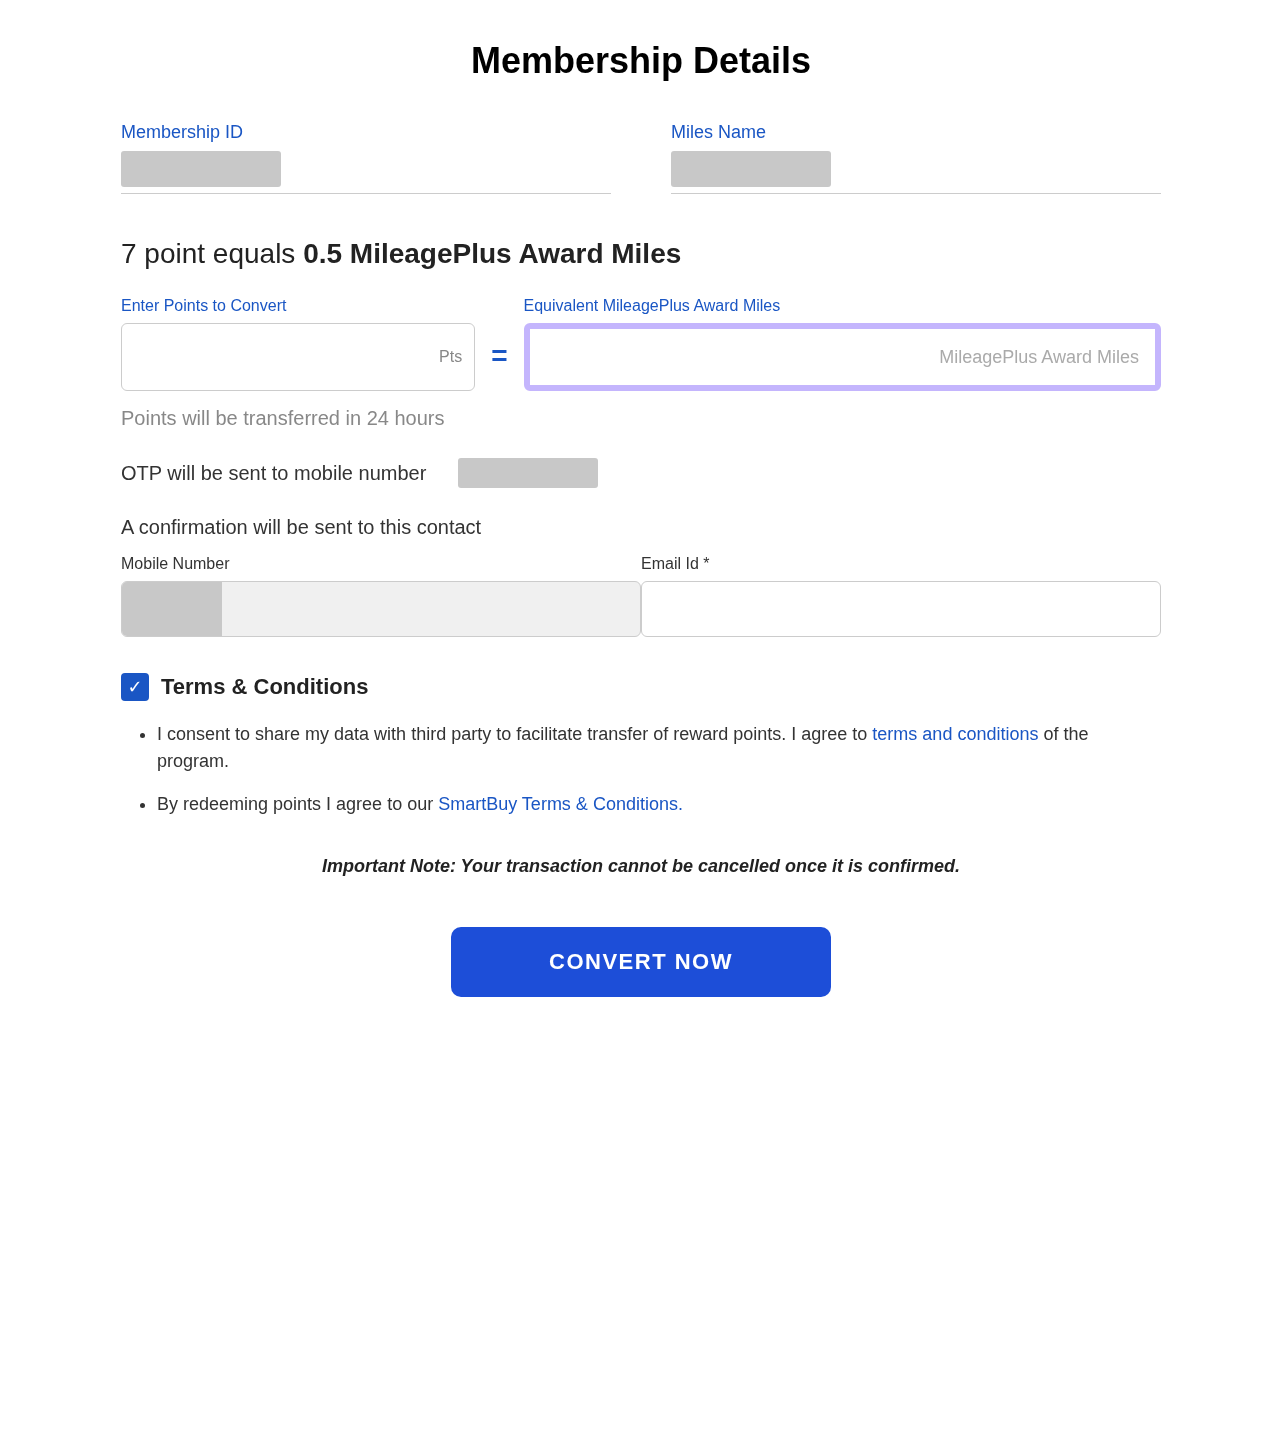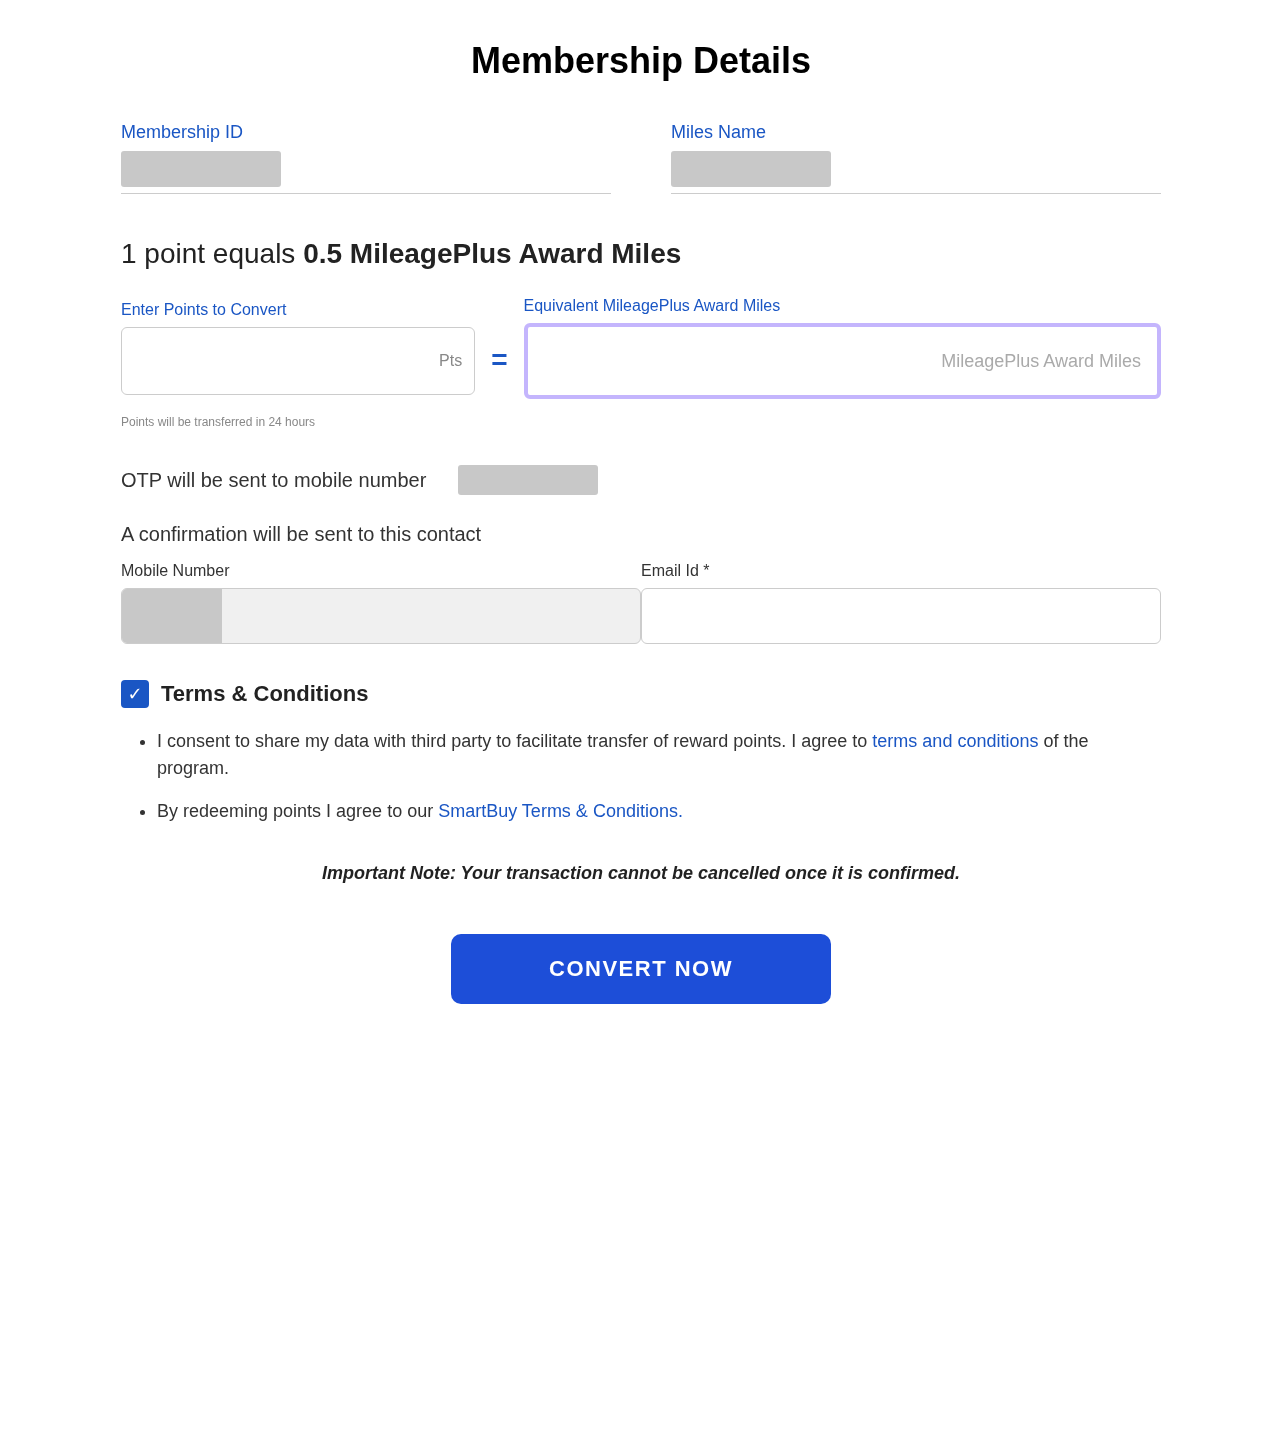--- a/index.html
+++ b/index.html
@@ -130,39 +130,39 @@
       flex: 1.8;
     }
 
     .miles-label {
       font-size: 16px;
       color: #1a56c4;
       margin-bottom: 8px;
     }
 
     .miles-input-wrap {
-      border: 4px solid #c4b5fd;
+      border: 6px solid #c4b5fd;
       border-radius: 6px;
-      height: 76px;
+      height: 68px;
       display: flex;
       align-items: center;
       background: #ffffff;
       padding: 0 16px;
     }
 
     .miles-placeholder {
       color: #aaaaaa;
       font-size: 18px;
       margin-left: auto;
     }
 
     .transfer-note {
-      font-size: 12px;
+      font-size: 20px;
       color: #888888;
-      margin-bottom: 36px;
+      margin-bottom: 28px;
     }
 
     .otp-row {
       font-size: 20px;
       color: #333333;
       margin-bottom: 28px;
       display: flex;
       align-items: center;
       gap: 32px;
     }
@@ -327,21 +327,21 @@
       <div class="field-underline"></div>
     </div>
     <div class="membership-field">
       <div class="field-label">Miles Name</div>
       <div class="field-placeholder-bar"></div>
       <div class="field-underline"></div>
     </div>
   </div>
 
   <div class="conversion-info">
-    <span>1 point equals </span><strong>0.5 MileagePlus Award Miles</strong>
+    <span>7 point equals </span><strong>0.5 MileagePlus Award Miles</strong>
   </div>
 
   <div class="points-row">
     <div class="points-section">
       <div class="points-label">Enter Points to Convert</div>
       <div class="points-input-wrap">
         <input type="text" class="points-input" style="">
         <span class="pts-label">Pts</span>
       </div>
     </div>

